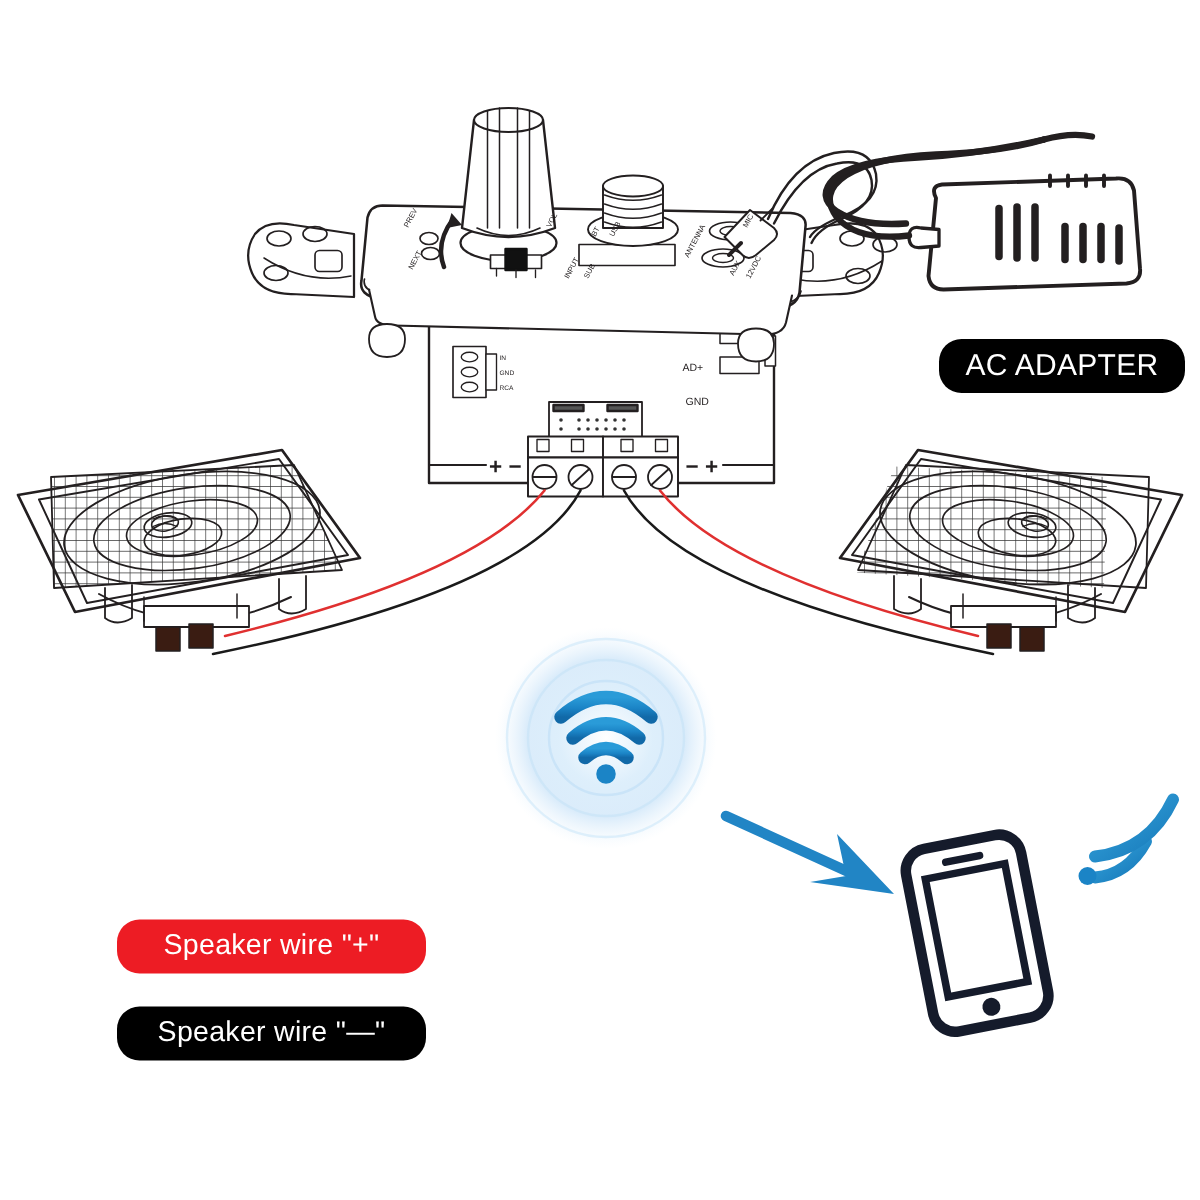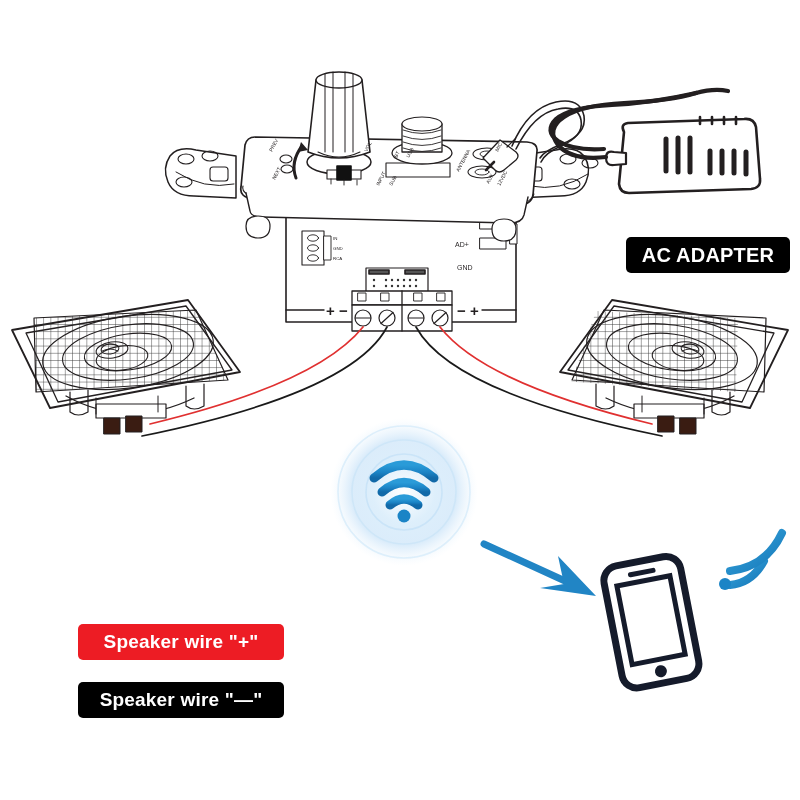--- a/index.html
+++ b/index.html
@@ -1,22 +1,22 @@
 <!DOCTYPE html>
 <html><head>
 <meta charset="utf-8">
 <title>Wiring Diagram</title>
 <style>
   html,body{margin:0;padding:0;background:#ffffff;}
   body{font-family:"Liberation Sans",sans-serif;}
   #stage{position:relative;width:800px;height:800px;background:#fff;overflow:hidden;}
   #art{position:absolute;left:0;top:0;width:800px;height:800px;}
   .lbl{position:absolute;display:flex;align-items:center;justify-content:center;
-       font-family:"Liberation Sans",sans-serif;font-weight:bold;color:#ffffff;
-       border-radius:5px;letter-spacing:.2px;white-space:nowrap;margin-top:11px;}
+       font-family:"Liberation Sans",sans-serif;font-weight:normal;color:#ffffff;
+       border-radius:15px;letter-spacing:.2px;white-space:nowrap;}
   #lbl-ac{left:626px;top:226px;width:164px;height:36px;background:#000000;font-size:20px;}
   #lbl-pos{left:78px;top:613px;width:206px;height:36px;background:#ed1c24;font-size:19px;}
   #lbl-neg{left:78px;top:671px;width:206px;height:36px;background:#000000;font-size:19px;}
 </style>
 </head>
 <body>
 
 <div id="stage">
 
   <svg id="art" viewBox="0 0 800 800">

